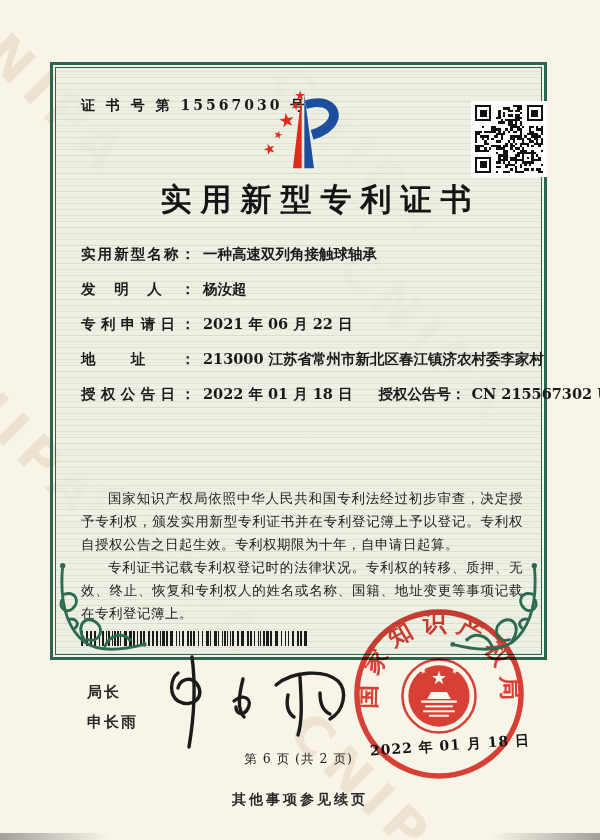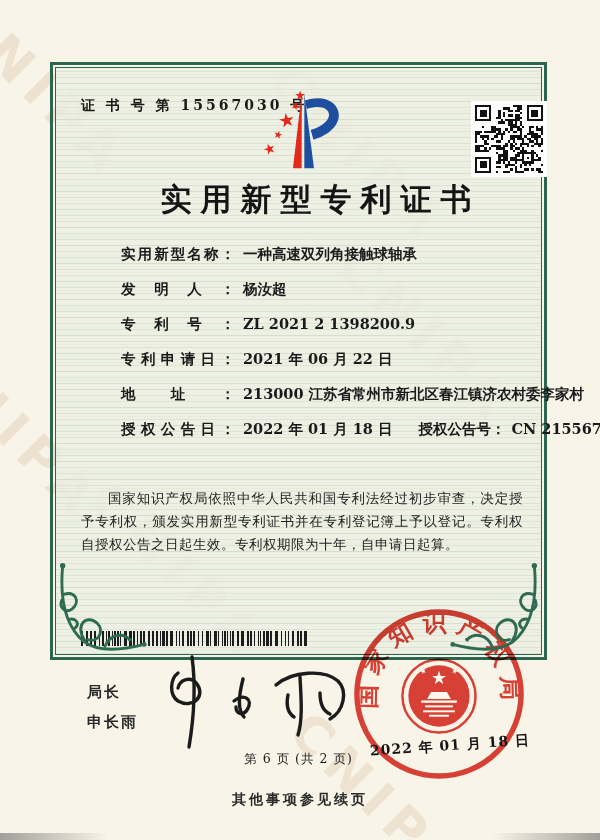--- a/index.html
+++ b/index.html
@@ -61,21 +61,21 @@
     position:absolute; left:0; top:114px; width:100%;
     text-align:center; font-size:31px; font-weight:700;
     letter-spacing:9px; color:#141414;padding-left:44px;
   }
 
   
   .fields { position:absolute; left:28px; top:180px; width:442px; }
   .field-row { height:35px; font-size:14.5px; font-weight:600; white-space:nowrap; }
   .flabel {
     display:inline-block; width:114px;
-    text-align:justify; text-align-last:justify; vertical-align:top;margin-left:40px;
+    text-align:justify; text-align-last:justify; vertical-align:top;
   }
   .fvalue { margin-left:8px;margin-top:35px; }
   .fvalue2-label { margin-left:26px; }
   .fvalue2 { margin-left:6px; }
 
   
   .paras { position:absolute; left:28px; top:422px; width:442px; }
   .paras p {
     font-size:13.5px; line-height:23px; text-indent:2em;
     letter-spacing:0.5px; color:#222; text-align:justify; font-weight:500;
@@ -446,35 +446,33 @@
     <div class="title">实用新型专利证书</div>
 
     <div class="fields">
       <div class="field-row">
         <span class="flabel">实用新型名称：</span><span class="fvalue">一种高速双列角接触球轴承</span>
       </div>
       <div class="field-row">
         <span class="flabel">发明人：</span><span class="fvalue">杨汝超</span>
       </div>
       <div class="field-row">
-        <span class="flabel">专利号：</span><span class="fvalue">ZL 2021 2 1398200.9</span>
-      </div>
-      <div class="field-row">
         <span class="flabel">专利申请日：</span><span class="fvalue">2021 年 06 月 22 日</span>
       </div>
       <div class="field-row">
         <span class="flabel">地址：</span><span class="fvalue">213000 江苏省常州市新北区春江镇济农村委李家村</span>
       </div>
       <div class="field-row">
         <span class="flabel">授权公告日：</span><span class="fvalue">2022 年 01 月 18 日</span><span class="fvalue2-label">授权公告号：</span><span class="fvalue2">CN 215567302 U</span>
       </div>
     </div>
 
     <div class="paras">
       <p>国家知识产权局依照中华人民共和国专利法经过初步审查，决定授予专利权，颁发实用新型专利证书并在专利登记簿上予以登记。专利权自授权公告之日起生效。专利权期限为十年，自申请日起算。</p>
+      <p>专利证书记载专利权登记时的法律状况。专利权的转移、质押、无效、终止、恢复和专利权人的姓名或名称、国籍、地址变更等事项记载在专利登记簿上。</p>
     </div>
 
     <div class="barcode">
       <svg viewBox="0 0 228 15" preserveAspectRatio="none">
           <g class="bars" fill="#1c1c1c">
             <rect x="0" y="0" width="2" height="15"></rect>
             <rect x="5" y="0" width="2" height="15"></rect>
             <rect x="9" y="0" width="2" height="15"></rect>
             <rect x="13" y="0" width="2" height="15"></rect>
             <rect x="18" y="0" width="1" height="15"></rect>

